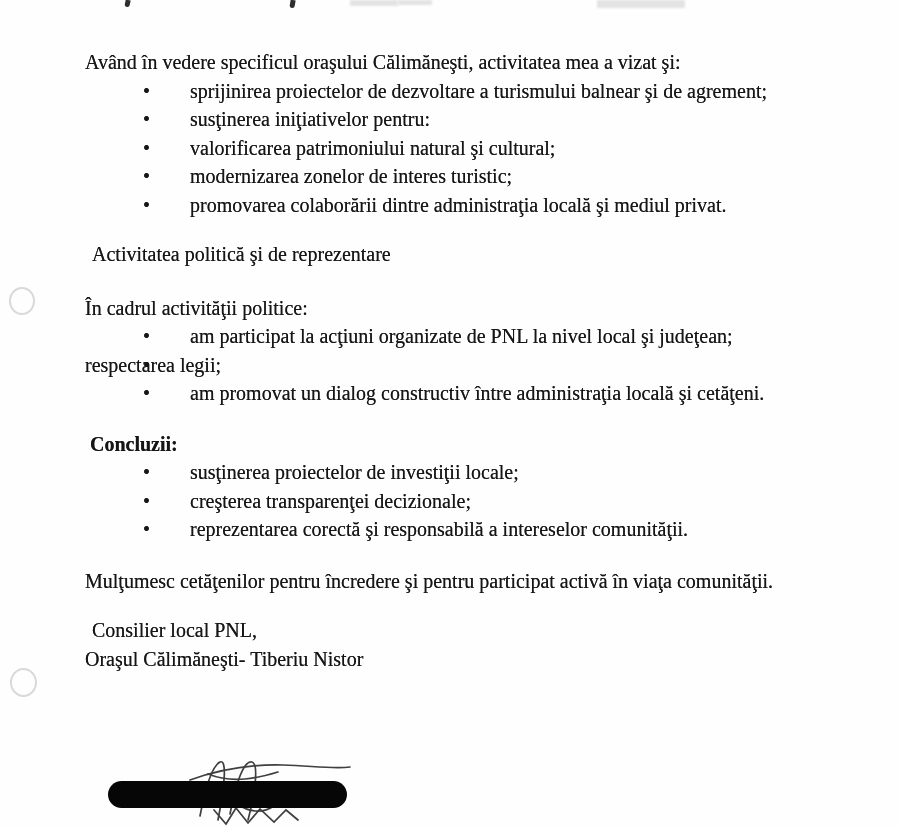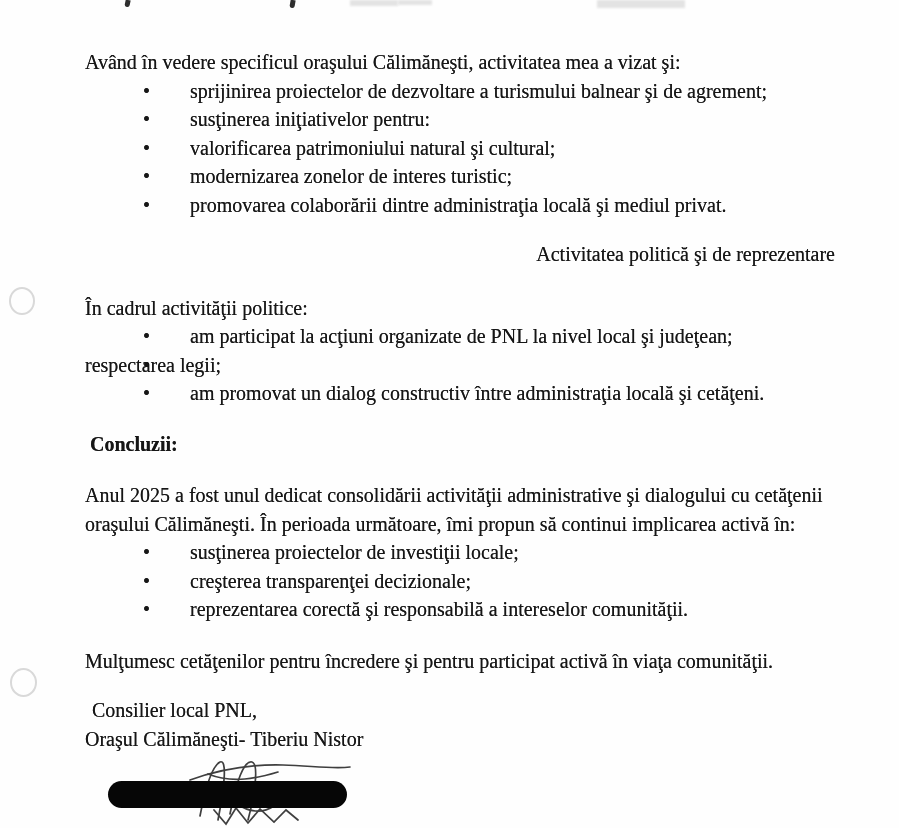--- a/index.html
+++ b/index.html
@@ -19,21 +19,21 @@
   }
   .line{white-space:nowrap;}
   .intro{margin-top:36px;}
   .bullet{position:relative;}
   .bullet .first{ text-indent:105px; white-space:nowrap;}
   .bullet .wrap{ text-indent:0; white-space:nowrap;}
   .dot{
     position:absolute;left:58px;top:0;
     font-size:20px;
   }
-  .heading-political{margin-top:21px;margin-left:7px;text-align:right;}
+  .heading-political{margin-top:21px;margin-left:7px;}
   .lead-political{margin-top:25px;}
   .heading-conclusions{margin-top:22px;margin-left:5px;font-weight:bold;}
   .para-conclusions{margin-top:23px;}
   .closing{margin-top:23px;}
   .sig-title{margin-top:21px;margin-left:7px;}
   
   .hole-punch{
     position:absolute;border:2.5px solid #d9d9d9;border-radius:50%;
     background:transparent;
   }
@@ -103,24 +103,20 @@
       <span class="dot">•</span>
       <div class="wrap">respectarea legii;</div>
     </div>
     <div class="bullet">
       <span class="dot">•</span>
       <div class="first">am promovat un dialog constructiv între administraţia locală şi cetăţeni.</div>
     </div>
 
     <div class="line heading-conclusions">Concluzii:</div>
 
-    <div class="para-conclusions">
-      <div class="line">Anul 2025 a fost unul dedicat consolidării activităţii administrative şi dialogului cu cetăţenii</div>
-      <div class="line">oraşului Călimăneşti. În perioada următoare, îmi propun să continui implicarea activă în:</div>
-    </div>
 
     <div class="bullet">
       <span class="dot">•</span>
       <div class="first">susţinerea proiectelor de investiţii locale;</div>
     </div>
     <div class="bullet">
       <span class="dot">•</span>
       <div class="first">creşterea transparenţei decizionale;</div>
     </div>
     <div class="bullet">

